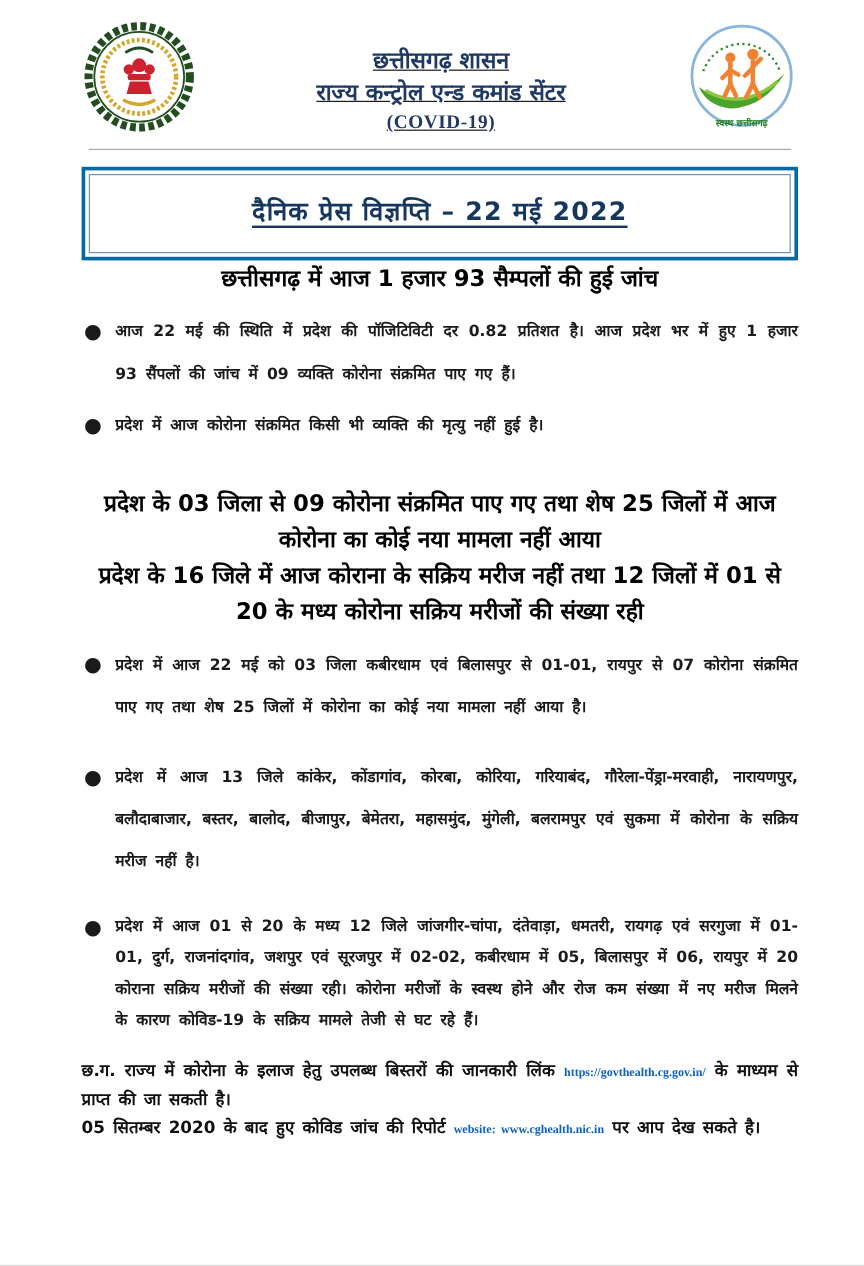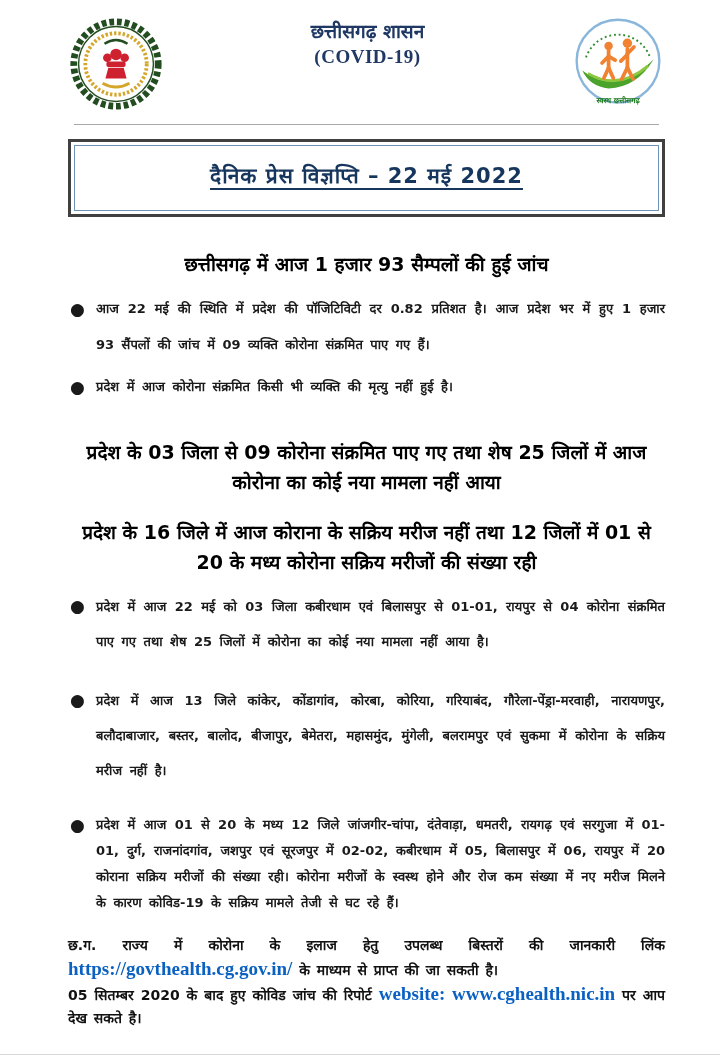--- a/index.html
+++ b/index.html
@@ -3,59 +3,59 @@
 <meta charset="utf-8">
 <style>
   html,body{margin:0;padding:0;}
   body{
     width:720px;height:1055px;background:#ffffff;position:relative;
     font-family:"DejaVu Sans",sans-serif;color:#1a1a1a;overflow:hidden;
   }
   .page{box-sizing:border-box;padding:16px 55px 0 68px;}
 
   
-  .header{display:flex;align-items:flex-start;justify-content:space-between;}
+  .header{display:flex;align-items:flex-end;justify-content:space-between;text-decoration:underline;}
   .logo{flex:0 0 auto;}
   .header-text{flex:1;text-align:center;color:#1f3864;font-weight:bold;padding-top:2px;}
   .h-line{font-size:19px;line-height:26px;}
-  .h-covid{font-family:"Liberation Serif",serif;font-size:19px;line-height:26px;letter-spacing:.5px;}
+  .h-covid{font-family:"Liberation Serif",serif;font-size:16px;line-height:26px;letter-spacing:.5px;}
   .head-rule{border:none;border-top:1.5px solid #a8a8a8;margin:8px 6px 0 6px;}
 
   
-  .title-box{margin-top:14px;border:3px solid #404040;}
+  .title-box{margin-top:14px;border:3px solid #0369a1;}
   .title-box-inner{border:1px solid #6d93bd;margin:3px;padding:15px 10px 21px 10px;text-align:center;background:#fff;}
   .title-text{
     color:#17365d;font-size:21px;font-weight:bold;
     text-decoration:underline;text-underline-offset:5px;letter-spacing:1px;
   }
 
   
   .headline{text-align:center;font-weight:bold;font-size:19px;line-height:30px;color:#000;}
   .headline.two-line{padding:0 4px;}
-  .hl1{margin-top:32px;}
+  .hl1{}
   .hl2{margin-top:32px;}
-  .hl3{margin-top:20px;}
+  .hl3{margin-top:0;}
 
   
   .bullet{display:flex;margin-top:12px;}
   .dot{flex:0 0 26px;font-size:17px;text-align:left;padding-left:2px;}
   .bullet-text{flex:1;text-align:justify;font-size:13px;word-spacing:3px;font-weight:bold;}
   .lh-wide{line-height:36px;}
   .lh-wide .dot{line-height:36px;}
   .lh-mid{line-height:35px;}
   .lh-mid .dot{line-height:35px;}
   .lh-tight{line-height:26px;}
   .lh-tight .dot{line-height:26px;}
   .gap-sm{margin-top:6px;}
   .gap-lg{margin-top:24px;}
 
   
   .footer-notes{margin-top:18px;font-weight:bold;font-size:14px;line-height:23px;text-align:justify;word-spacing:2px;color:#111;}
   .note{margin:0;}
-  .doc-link{color:#0b61c2;font-family:"Liberation Serif",serif;font-size:19px;text-decoration:none;font-weight:bold;}
+  .doc-link{color:#0b61c2;font-family:"Liberation Serif",serif;font-size:10px;text-decoration:none;font-weight:bold;}
   .page-edge{position:absolute;left:0;right:0;bottom:0;border-top:1px solid #d9d9d9;}
 </style>
 </head>
 <body>
 
 <div class="page">
 
   <div class="header">
 
     <div class="logo">
@@ -70,20 +70,21 @@
           <circle cx="59" cy="43.5" r="4.5"></circle>
           <rect x="40" y="47.5" width="20" height="5.5" rx="2"></rect>
           <path d="M42 54 h16 l3 11 h-22 z"></path>
         </g>
         <path d="M36 70 q14 8 28 0" stroke="#d4a72c" stroke-width="3" fill="none"></path>
       </svg>
     </div>
 
     <div class="header-text">
       <div class="h-line">छत्तीसगढ़ शासन</div>
+      <div class="h-line">राज्य कन्ट्रोल एन्ड कमांड सेंटर</div>
       <div class="h-covid">(COVID-19)</div>
     </div>
 
     <div class="logo">
       <svg viewBox="0 0 100 100" width="94" height="94" aria-hidden="true">
         <circle cx="50" cy="48" r="44" fill="#ffffff" stroke="#8ab6dc" stroke-width="2.5"></circle>
         <path d="M16 44 A36 36 0 0 1 84 44" fill="none" stroke="#2e8b2e" stroke-width="2" stroke-dasharray="2 3"></path>
         <path d="M12 58 Q48 86 88 46 Q70 76 40 77 Q20 75 12 58 Z" fill="#4aa32a"></path>
         <path d="M18 61 Q50 80 82 53" stroke="#8dc63f" stroke-width="3" fill="none"></path>
         <g stroke="#f08232" stroke-width="4" stroke-linecap="round" fill="#f08232">
@@ -124,21 +125,21 @@
   <div class="bullet lh-wide gap-sm">
     <span class="dot">●</span>
     <span class="bullet-text">प्रदेश में आज कोरोना संक्रमित किसी भी व्यक्ति की मृत्यु नहीं हुई है।</span>
   </div>
 
   <div class="headline two-line hl2">प्रदेश के 03 जिला से 09 कोरोना संक्रमित पाए गए तथा शेष 25 जिलों में आज कोरोना का कोई नया मामला नहीं आया</div>
   <div class="headline two-line hl3">प्रदेश के 16 जिले में आज कोराना के सक्रिय मरीज नहीं तथा 12 जिलों में 01 से 20 के मध्य कोरोना सक्रिय मरीजों की संख्या रही</div>
 
   <div class="bullet lh-mid">
     <span class="dot">●</span>
-    <span class="bullet-text">प्रदेश में आज 22 मई को 03 जिला कबीरधाम एवं बिलासपुर से 01-01, रायपुर से 04 कोरोना संक्रमित पाए गए तथा शेष 25 जिलों में कोरोना का कोई नया मामला नहीं आया है।</span>
+    <span class="bullet-text">प्रदेश में आज 22 मई को 03 जिला कबीरधाम एवं बिलासपुर से 01-01, रायपुर से 07 कोरोना संक्रमित पाए गए तथा शेष 25 जिलों में कोरोना का कोई नया मामला नहीं आया है।</span>
   </div>
   <div class="bullet lh-mid gap-lg">
     <span class="dot">●</span>
     <span class="bullet-text">प्रदेश में आज 13 जिले कांकेर, कोंडागांव, कोरबा, कोरिया, गरियाबंद, गौरेला-पेंड्रा-मरवाही, नारायणपुर, बलौदाबाजार, बस्तर, बालोद, बीजापुर, बेमेतरा, महासमुंद, मुंगेली, बलरामपुर एवं सुकमा में कोरोना के सक्रिय मरीज नहीं है।</span>
   </div>
   <div class="bullet lh-tight gap-lg">
     <span class="dot">●</span>
     <span class="bullet-text">प्रदेश में आज 01 से 20 के मध्य 12 जिले जांजगीर-चांपा, दंतेवाड़ा, धमतरी, रायगढ़ एवं सरगुजा में 01-01, दुर्ग, राजनांदगांव, जशपुर एवं सूरजपुर में 02-02, कबीरधाम में 05, बिलासपुर में 06, रायपुर में 20 कोराना सक्रिय मरीजों की संख्या रही। कोरोना मरीजों के स्वस्थ होने और रोज कम संख्या में नए मरीज मिलने के कारण कोविड-19 के सक्रिय मामले तेजी से घट रहे हैं।</span>
   </div>
 

